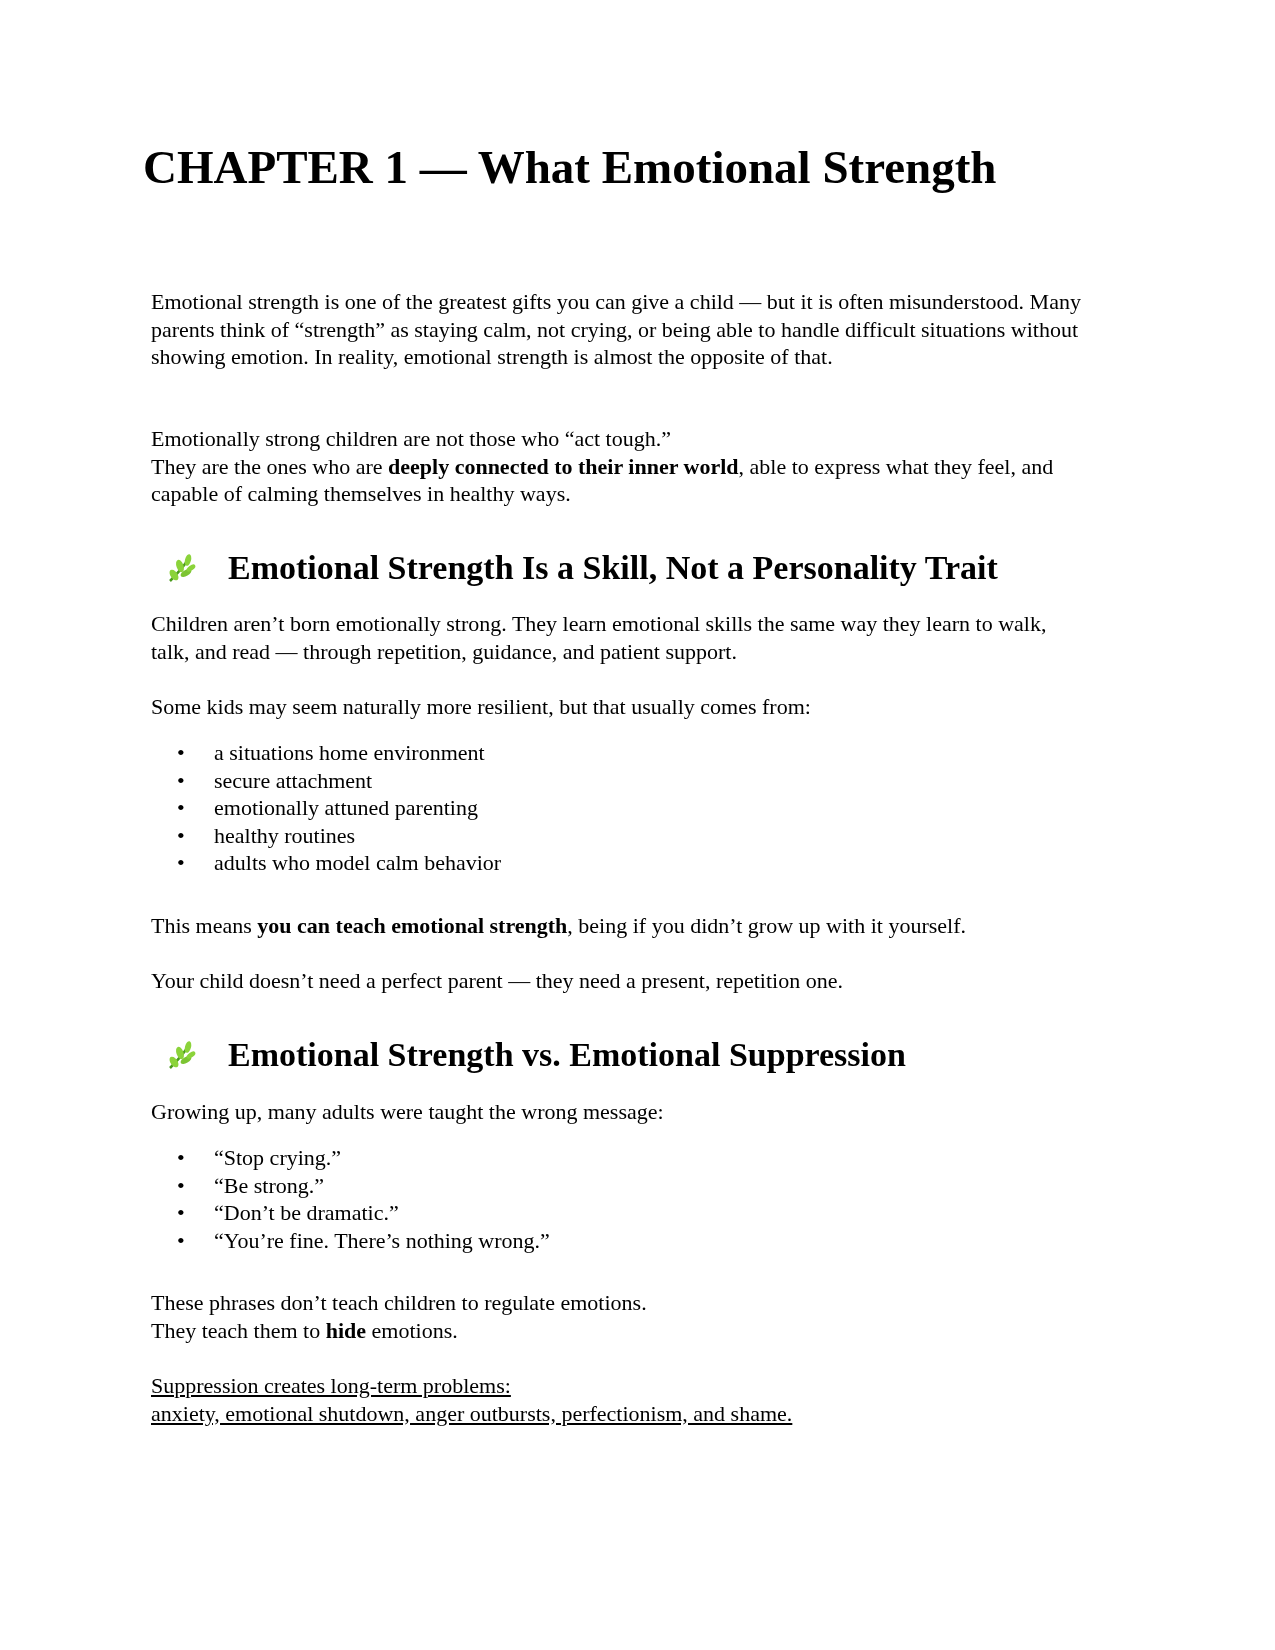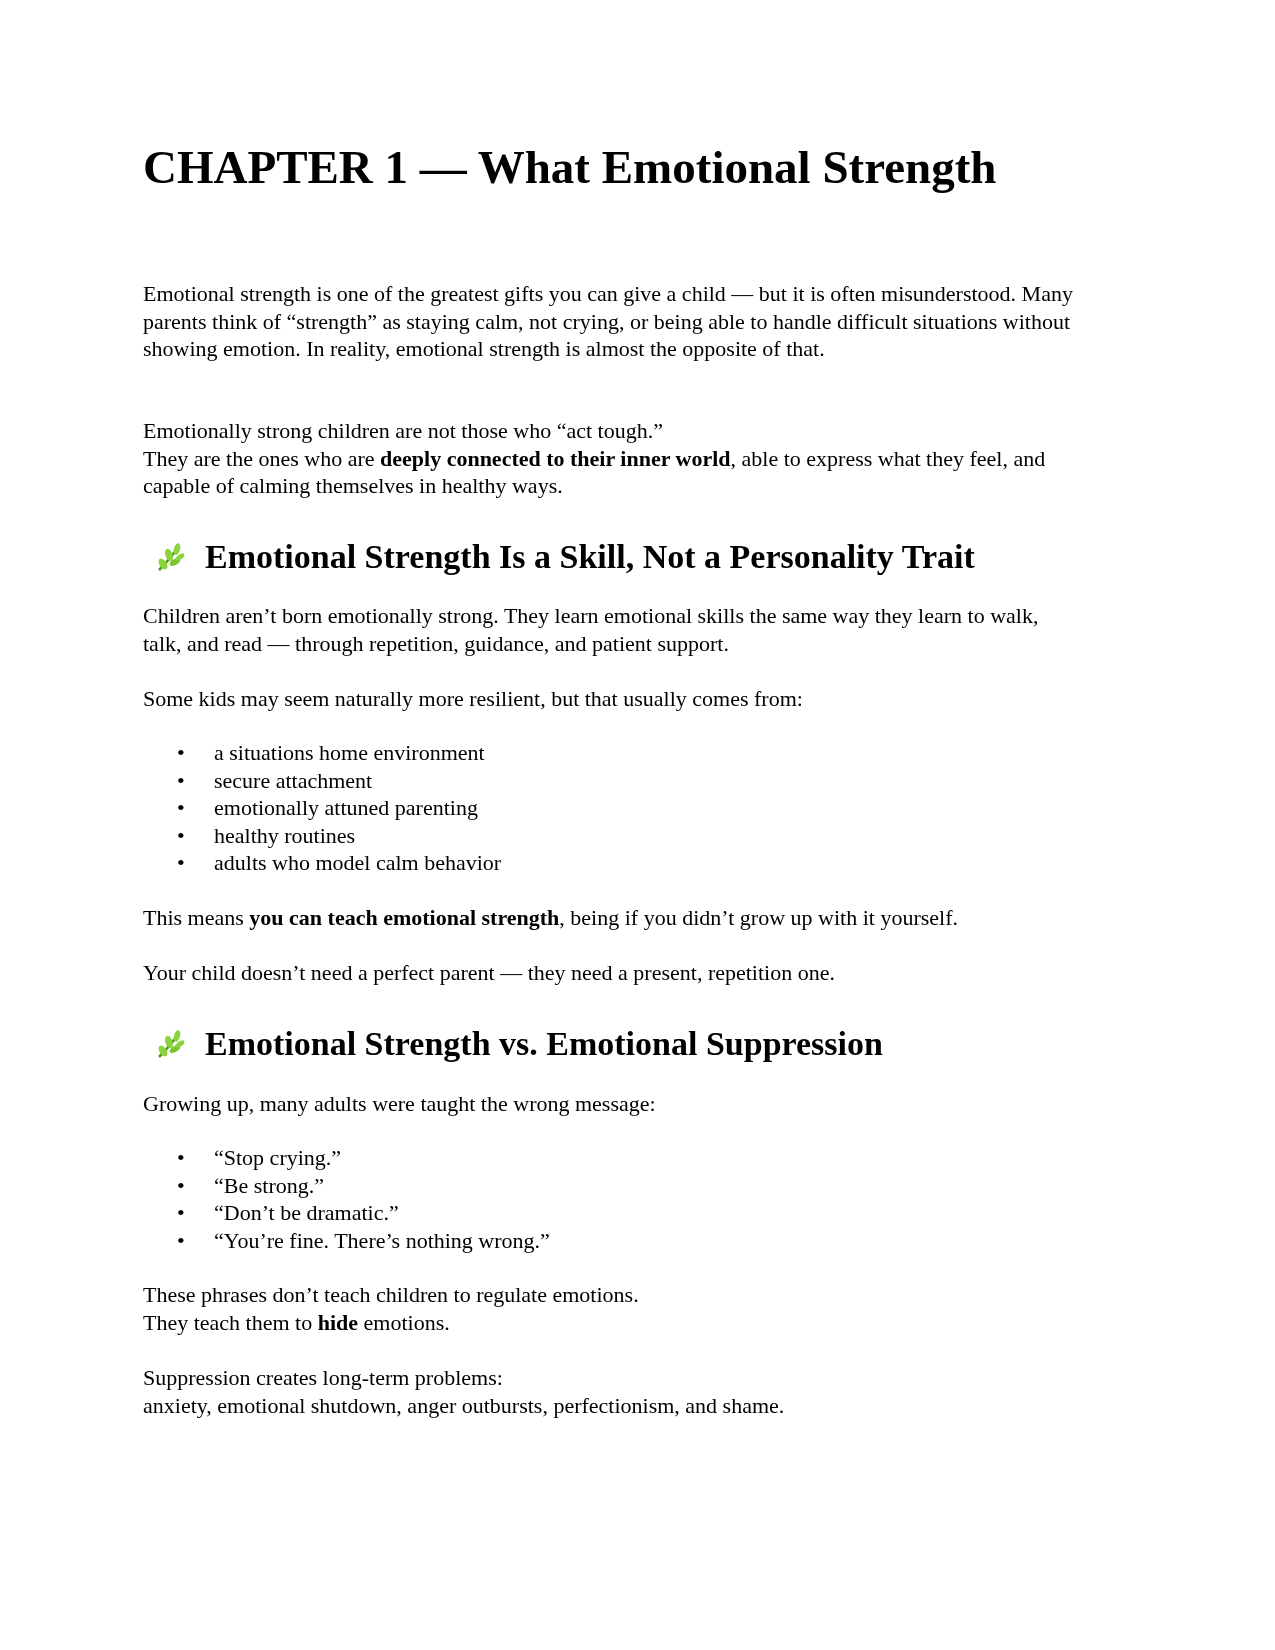--- a/index.html
+++ b/index.html
@@ -27,35 +27,36 @@
       top: 140px;
       margin: 0;
       font-size: 47px;
       line-height: 54px;
       font-weight: bold;
       width: 980px;
     }
     .para {
       position: absolute;
       left: 0;
-      margin: 0;
+      margin: 8px;
       font-size: 22px;
       line-height: 27.5px;
       width: 930px;
     }
     .h2 {
       position: absolute;
       left: 0;
-      margin: 4px;
+      margin: 15px;
       font-size: 34px;
       line-height: 40px;
       font-weight: bold;
       display: flex;
       align-items: center;
       white-space: nowrap;
+      gap: 12px;
     }
     .leaf-icon {
       display: inline-block;
       width: 34px;
       height: 34px;
       margin-left: 6px;
       margin-right: 18px;
     }
     .list {
       position: absolute;
@@ -142,18 +143,18 @@
     <li><span class="bullet">•</span><span>“Be strong.”</span></li>
     <li><span class="bullet">•</span><span>“Don’t be dramatic.”</span></li>
     <li><span class="bullet">•</span><span>“You’re fine. There’s nothing wrong.”</span></li>
   </ul>
 
   <p class="para" style="top:1281px;">
     <span>These phrases don’t teach children to regulate emotions.</span><br>
     <span>They teach them to </span><b>hide</b><span> emotions.</span>
   </p>
 
-  <p class="para" style="top:1364px;">
+  <p class="para" style="top:1364px;text-decoration:underline;">
     <span>Suppression creates long-term problems:</span><br>
     <span>anxiety, emotional shutdown, anger outbursts, perfectionism, and shame.</span>
   </p>
 
 </div>
 
 </body></html>

